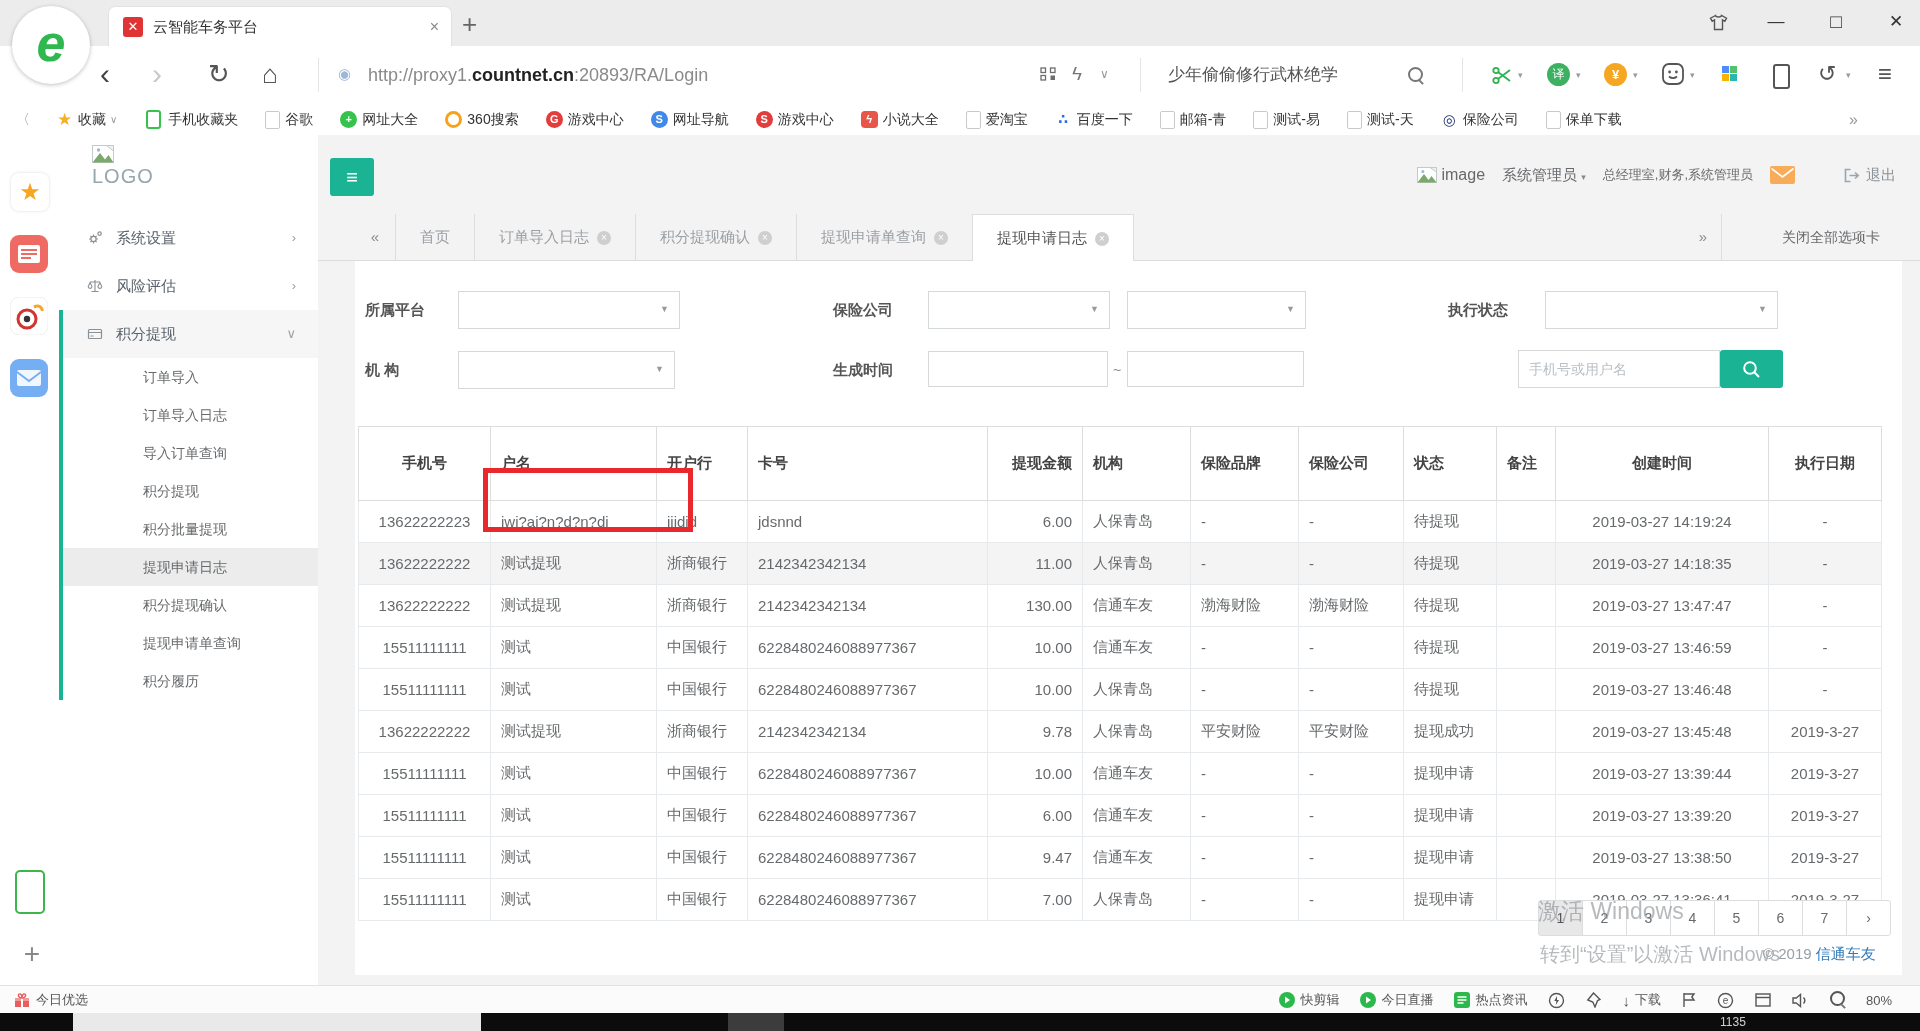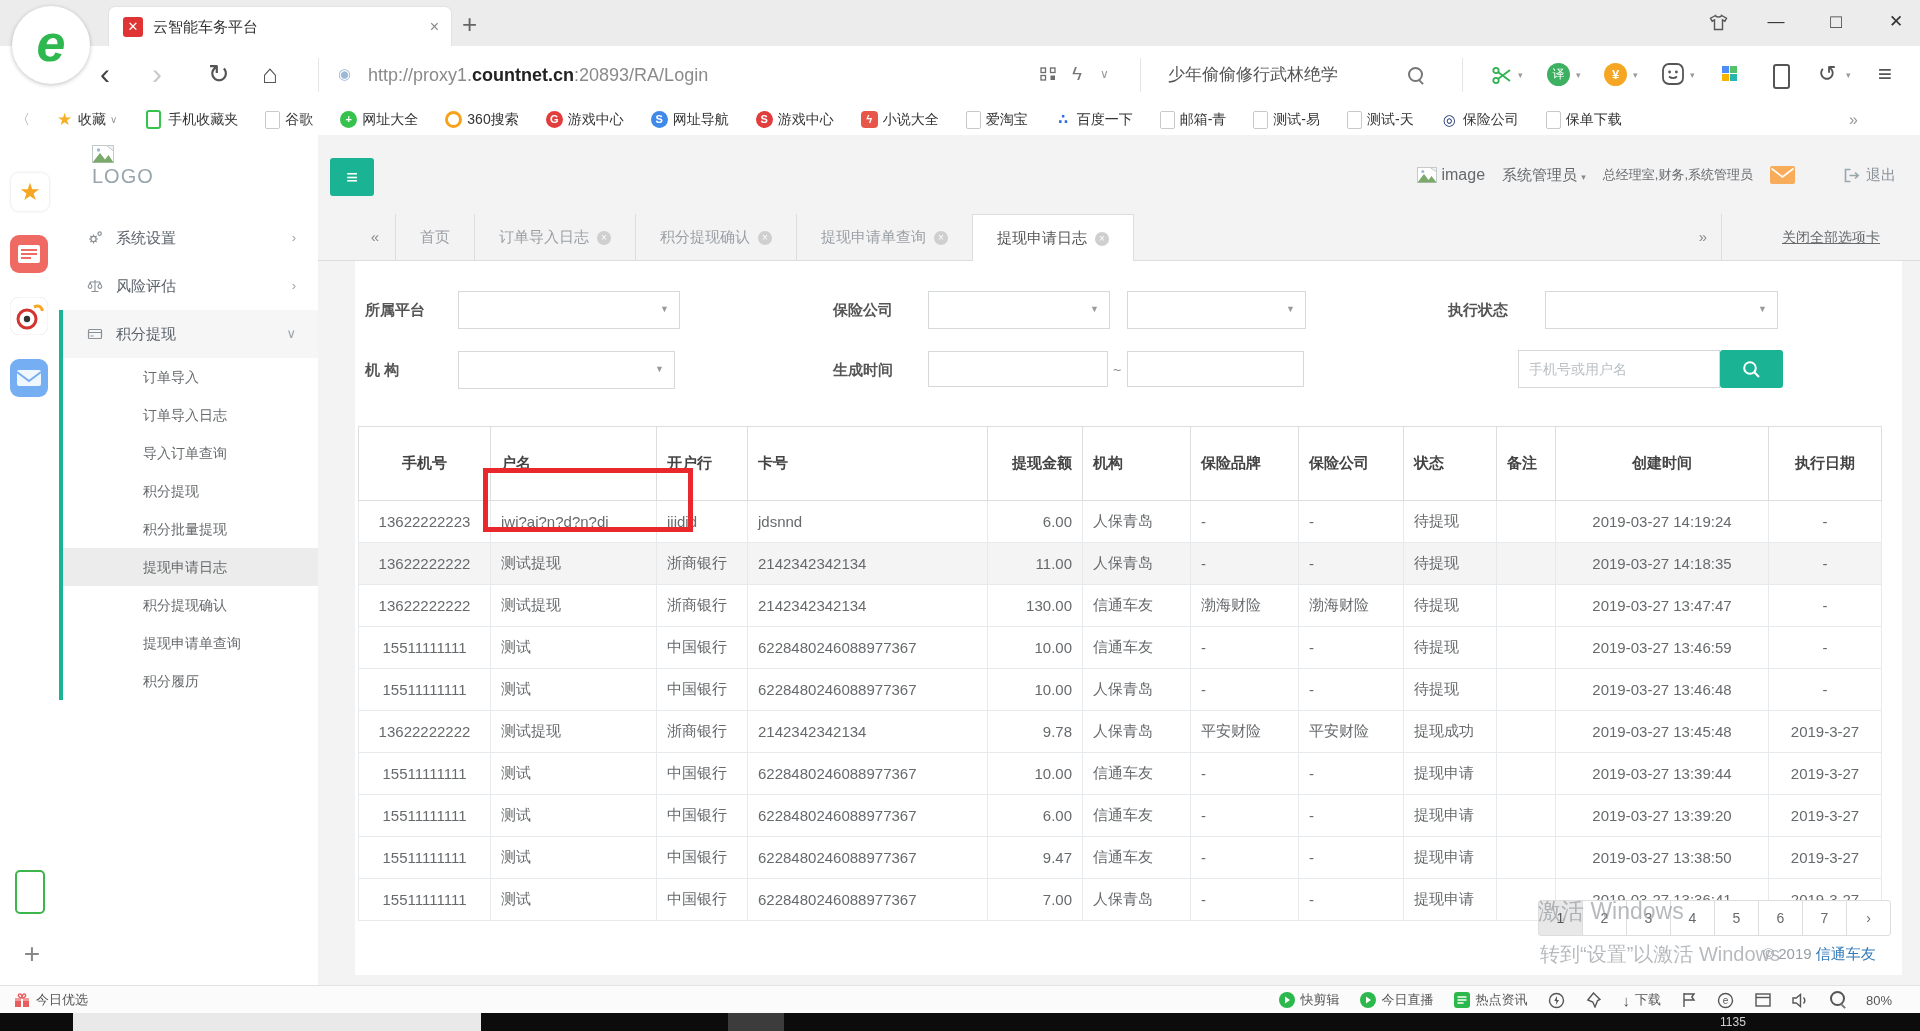--- a/index.html
+++ b/index.html
@@ -89,21 +89,21 @@
   #tab-collapse{position:absolute;left:37px;top:0;width:40px;height:46px;line-height:46px;text-align:center;color:#8a8a8a;font-size:15px;}
   #apptabs{position:absolute;left:77px;top:0;height:46px;display:flex;}
   .atab{position:relative;height:46px;line-height:46px;text-align:center;font-size:15px;color:#9a9fa3;
     border-right:1px solid #ddd;padding:0 24px;white-space:nowrap;}
   .atab:first-child{border-left:1px solid #ddd;}
   .atab.active{background:#fff;color:#555;border-top:1px solid #ddd;height:46px;z-index:5;}
   .tclose{display:inline-block;width:14px;height:14px;margin-left:8px;border-radius:50%;background:#cfcfcf;
     color:#fff;font-size:10px;line-height:14px;text-align:center;vertical-align:1px;}
   .tclose::after{content:"×";}
   #tab-expand{position:absolute;right:198px;top:0;width:36px;height:46px;line-height:46px;text-align:center;color:#8a8a8a;font-size:15px;border-right:1px solid #ddd;}
-  #tab-closeall{position:absolute;right:40px;top:0;height:46px;line-height:46px;font-size:14px;color:#676a6c;white-space:nowrap;text-decoration:underline;}
+  #tab-closeall{position:absolute;right:40px;top:0;height:46px;line-height:46px;font-size:14px;color:#676a6c;white-space:nowrap;}
 
   
   #panel{position:absolute;left:37px;top:126px;width:1547px;height:714px;background:#fff;}
   .flabel{position:absolute;height:38px;line-height:38px;font-size:15px;font-weight:bold;color:#555;}
   .sel{position:absolute;height:36px;background:#fff;border:1px solid #d5d9da;}
   .sel::after{content:"▼";position:absolute;right:10px;top:12px;font-size:9px;color:#9a9a9a;}
   .finp{position:absolute;height:36px;background:#fff;border:1px solid #d5d9da;box-sizing:border-box;
     font-size:14px;color:#555;padding:0 10px;outline:none;}
   .finp::placeholder{color:#b9bfc4;}
   .tilde{position:absolute;font-size:14px;color:#888;line-height:38px;}

